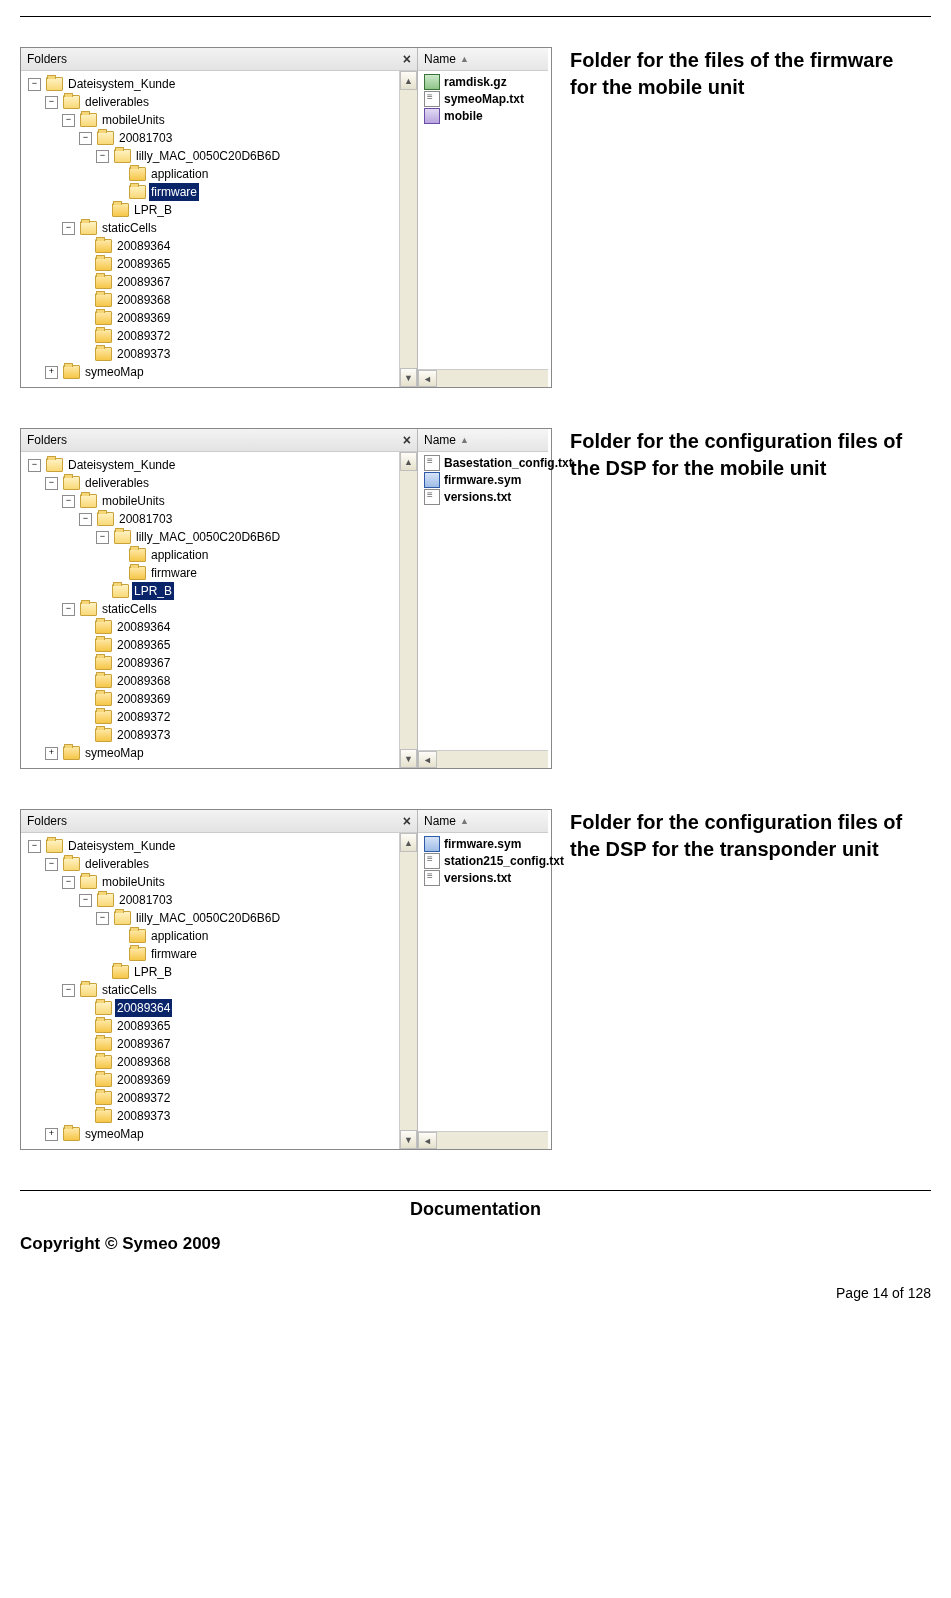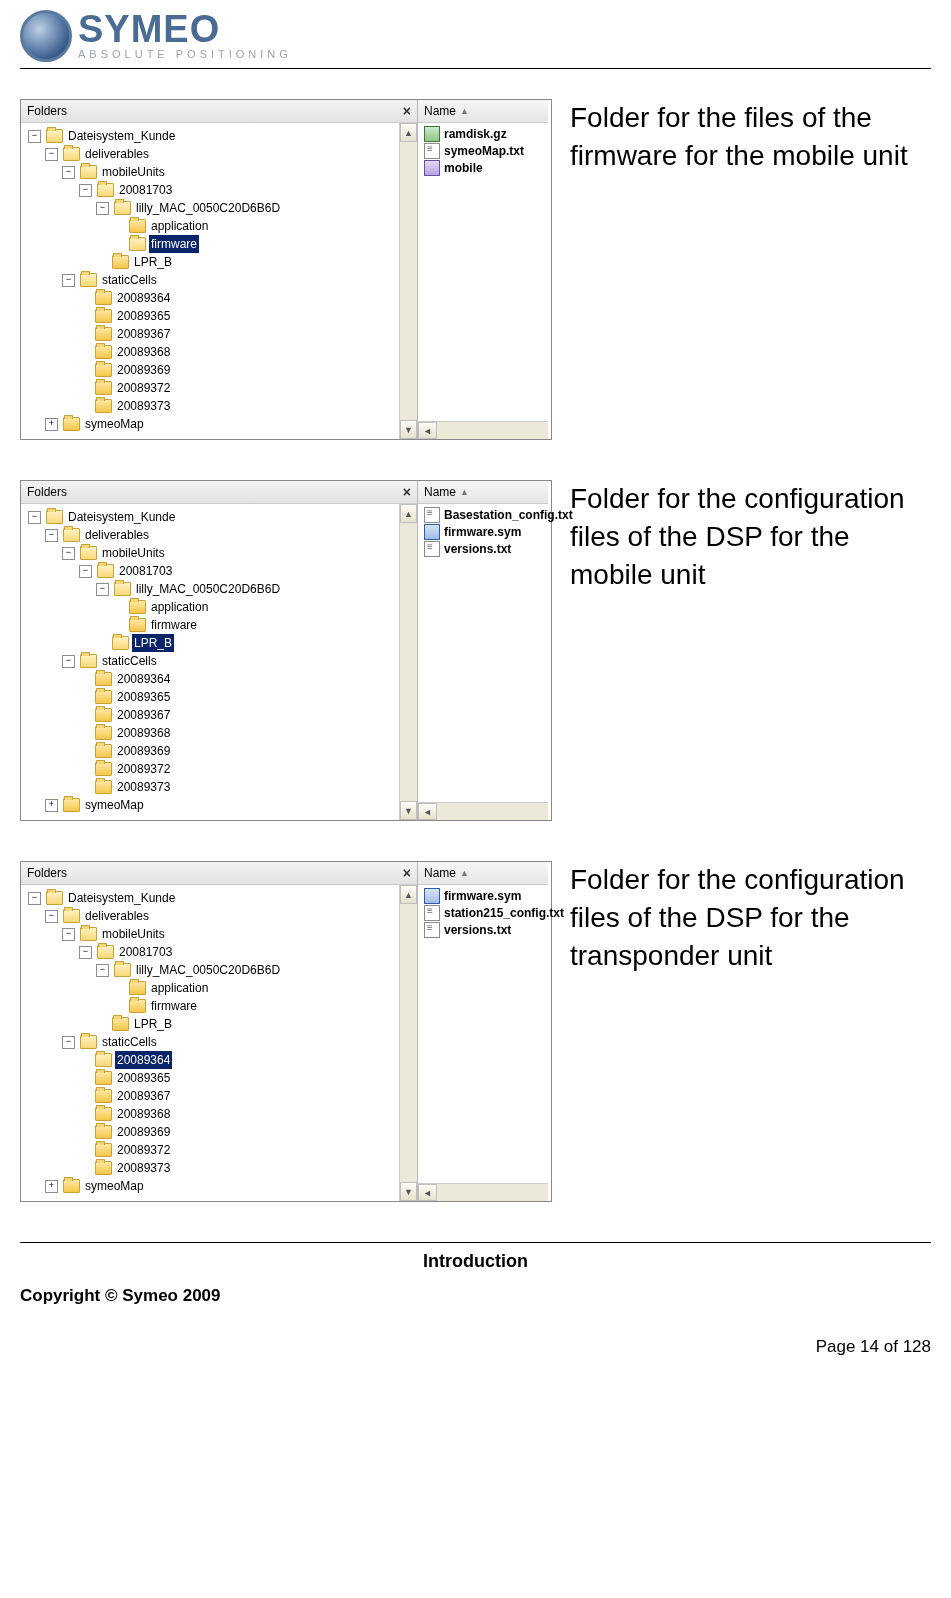--- a/index.html
+++ b/index.html
@@ -52,23 +52,24 @@
   }
   .doc-title .sup { vertical-align: super; font-size: 11px; }
   .doc-title .line1, .doc-title .line2 { font-weight: 700; }
   .doc-title .line3 { font-style: italic; font-weight: 400; }
   .shot-row {
     display: flex;
     gap: 18px;
     margin-bottom: 40px;
   }
   .caption {
-    font-size: 28px;
+    font-size: 20px;
     line-height: 1.35;
     max-width: 340px;
+    font-weight: bold;
   }
   .explorer {
     display: flex;
     border: 1px solid #888;
     width: 530px;
     font-family: Tahoma, Arial, sans-serif;
     font-size: 12px;
     color: #000;
     background: #fff;
   }
@@ -207,34 +208,27 @@
   .hscroll .left-btn {
     position:absolute; left:0; top:0; width:17px; height:15px;
     background: linear-gradient(#fefcf7,#e5e1cd);
     border:1px solid #bfbfbf;
     display:flex;align-items:center;justify-content:center;
     font-size:9px;color:#555;
   }
   .footer-sep { border-top: 1.5px solid #000; margin-top: 30px; }
   .footer-section-title { text-align:center; font-weight:700; font-size:18px; margin: 8px 0 14px 0;}
   .copyright { font-weight:700; font-size:17px; margin-bottom: 31px;}
-  .page-num { text-align:right; font-size:17px; margin-top: 0;}
+  .page-num { text-align:right; font-size:14px; margin-top: 0;}
 </style>
 </head>
 <body>
 <div class="page">
 
 <div class="header">
-  <div class="logo-block">
-    <div class="logo-circle"></div>
-    <div class="logo-text">
-      <div class="brand">SYMEO</div>
-      <div class="tagline">ABSOLUTE POSITIONING</div>
-    </div>
-  </div>
 </div>
 
 <div id="rows">
       <div class="shot-row">
 
   <div class="explorer">
     <div class="folders-pane">
       <div class="folders-header">
         <span>Folders</span>
         <span class="close-x">×</span>
@@ -662,17 +656,17 @@
       <div class="hscroll">
         <div class="left-btn">◄</div>
       </div>
     </div>
   </div>
      <div class="caption">Folder for the configuration files of the DSP for the transponder unit</div>
    </div>
     </div>
 
 <div class="footer-sep"></div>
-<div class="footer-section-title">Introduction</div>
+<div class="footer-section-title">Documentation</div>
 <div class="copyright">Copyright © Symeo 2009</div>
 <div class="page-num">Page 14 of 128</div>
 
 </div>
 
 </body></html>

